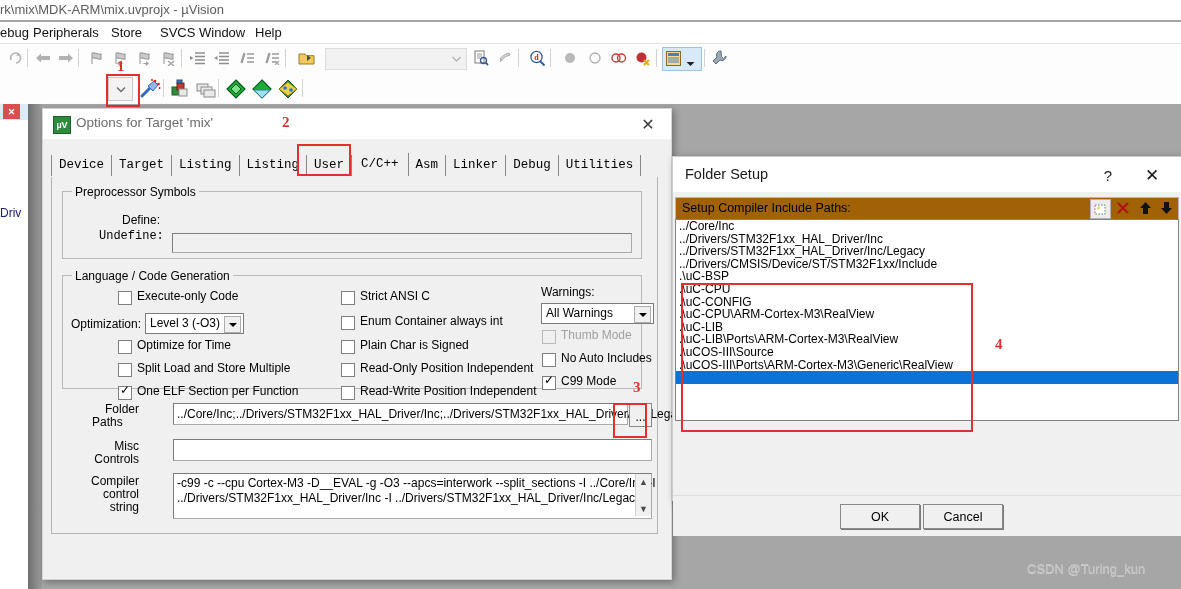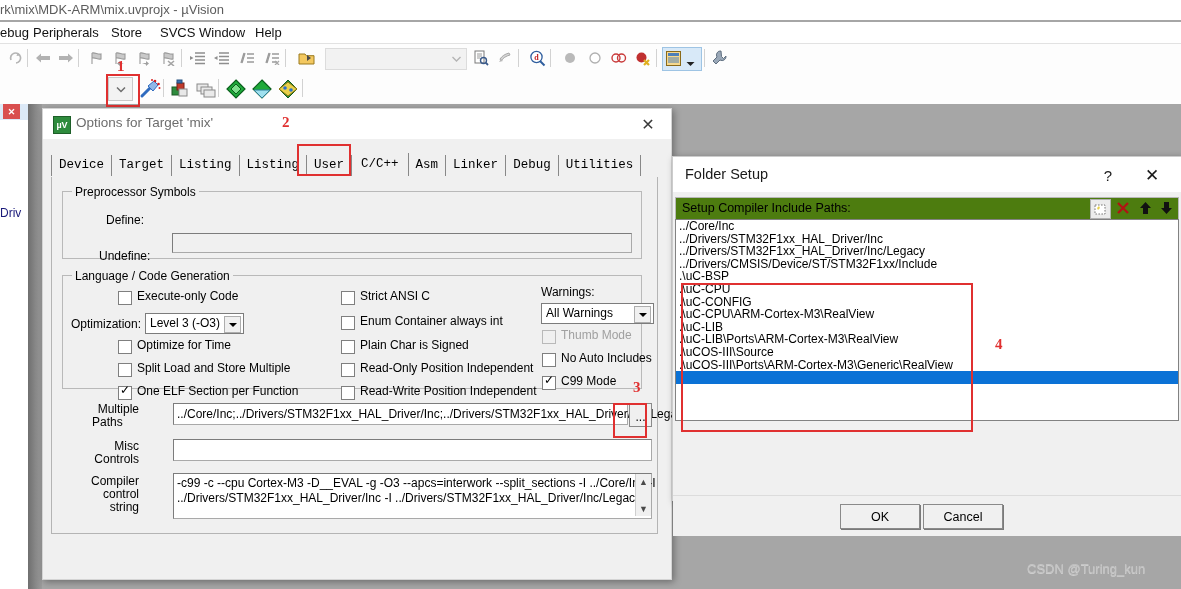--- a/index.html
+++ b/index.html
@@ -92,21 +92,21 @@
   
   #folder-dialog{
     left:672px;top:156px;width:508px;height:343px;background:#f0f0f0;
     border:1px solid #cccccc;box-shadow:2px 2px 7px rgba(0,0,0,.35);
   }
   #fs-titlebar{left:0;top:0;width:508px;height:35px;background:#ffffff;}
   #fs-title{left:12px;top:9px;font-size:14.5px;color:#1a1a1a;white-space:nowrap;}
   #fs-help{left:420px;top:7px;width:30px;height:22px;display:flex;align-items:center;justify-content:center;font-size:15px;color:#1a1a1a;}
   #fs-close{left:462px;top:7px;width:34px;height:22px;display:flex;align-items:center;justify-content:center;font-size:17px;color:#1a1a1a;}
   #fs-client{left:0;top:35px;width:508px;height:308px;background:#f0f0f0;}
-  #fs-toolrow{left:2px;top:5px;width:502px;height:21px;background:#4d7c0f;border:1px solid #b8b8b8;}
+  #fs-toolrow{left:2px;top:5px;width:502px;height:21px;background:#a16207;border:1px solid #b8b8b8;}
   #fs-toollabel{left:6px;top:3px;font-size:12.5px;white-space:nowrap;}
   .fs-tbbtn{position:absolute;top:1px;width:19px;height:18px;display:flex;align-items:center;justify-content:center;}
   #fs-list{left:2px;top:27px;width:502px;height:200px;background:#fff;border:1px solid #828282;overflow:hidden;}
   .fs-row{position:relative;height:12.6px;padding-left:3px;font-size:12px;white-space:nowrap;line-height:12.6px;}
   .fs-row.sel{background:#0b72d6;color:#fff;}
   #fs-ok{left:167px;top:312px;}
   #fs-cancel{left:250px;top:312px;}
   .fsbtn{position:absolute;width:78px;height:23px;background:#f0f0f0;border:1px solid #8a8a8a;
     box-shadow:1px 1px 0 #7a7a7a;display:flex;align-items:center;justify-content:center;font-size:12.5px;}
   #fs-bottom{left:0;top:303px;width:508px;height:40px;background:#f0f0f0;border-top:1px solid #dcdcdc;}
@@ -391,23 +391,23 @@
       <div class="tab">Linker</div>
       <div class="tab">Debug</div>
       <div class="tab">Utilities</div>
     </div>
 
     <div class="abs" id="tabpage">
 
       <div class="group" style="left:10px;top:14px;width:578px;height:66px;"></div>
       <div class="group-title" style="left:20px;top:8px;">Preprocessor Symbols</div>
 
-      <div class="lbl" style="left:54px;top:36px;">Define:</div>
-
-      <div class="lbl" style="left:47px;top:72px;">Undefine:</div>
+      <div class="lbl" style="left:70px;top:36px;">Define:</div>
+
+      <div class="lbl" style="left:47px;top:52px;font-family:Liberation Mono, monospace;">Undefine:</div>
       <div class="fieldbox ro" style="left:120px;top:56px;width:458px;height:18px;">
         <div class="fieldtext"></div>
       </div>
 
       <div class="group" style="left:10px;top:98px;width:578px;height:112px;"></div>
       <div class="group-title" style="left:20px;top:92px;">Language / Code Generation</div>
 
       <div class="cb" style="left:66px;top:114px;"></div>
       <div class="lbl" style="left:85px;top:112px;">Execute-only Code</div>
 
@@ -457,21 +457,21 @@
       <div class="lbl dis" style="left:509px;top:151px;">Thumb Mode</div>
 
       <div class="cb" style="left:490px;top:176px;"></div>
       <div class="lbl" style="left:509px;top:174px;">No Auto Includes</div>
 
       <div class="cb" style="left:490px;top:199px;">
           <span class="tick">✓</span>
         </div>
       <div class="lbl" style="left:509px;top:197px;">C99 Mode</div>
 
-      <div class="lbl" style="left:32px;top:225px;text-align:right;width:55px;">Multiple</div>
+      <div class="lbl" style="left:32px;top:225px;text-align:right;width:55px;">Folder</div>
       <div class="lbl" style="left:40px;top:238px;width:55px;">Paths</div>
       <div class="fieldbox" style="left:121px;top:226px;width:453px;height:20px;">
         <div class="fieldtext" style="top:3px;">../Core/Inc;../Drivers/STM32F1xx_HAL_Driver/Inc;../Drivers/STM32F1xx_HAL_Driver/Inc/Legacy;</div>
       </div>
       <div class="dots-btn" style="left:577px;top:226px;width:21px;height:20px;">...</div>
 
       <div class="lbl" style="left:32px;top:262px;text-align:right;width:55px;">Misc</div>
       <div class="lbl" style="left:22px;top:275px;text-align:right;width:65px;">Controls</div>
       <div class="fieldbox" style="left:121px;top:262px;width:477px;height:20px;">
         <div class="fieldtext" style="top:3px;"></div>

